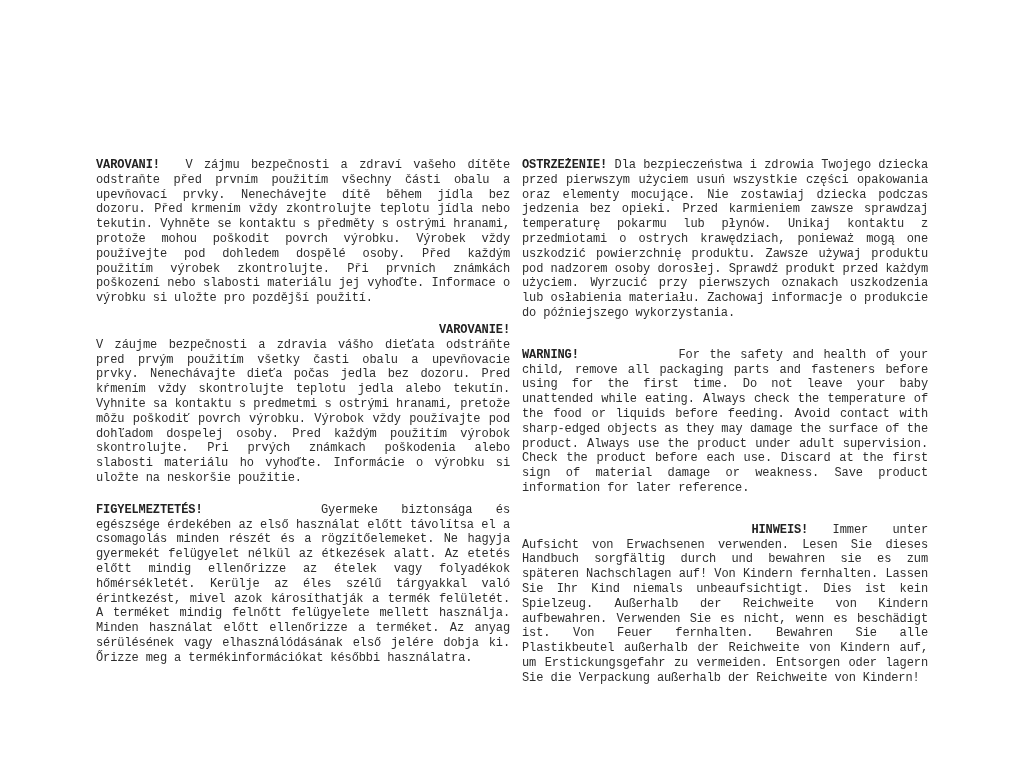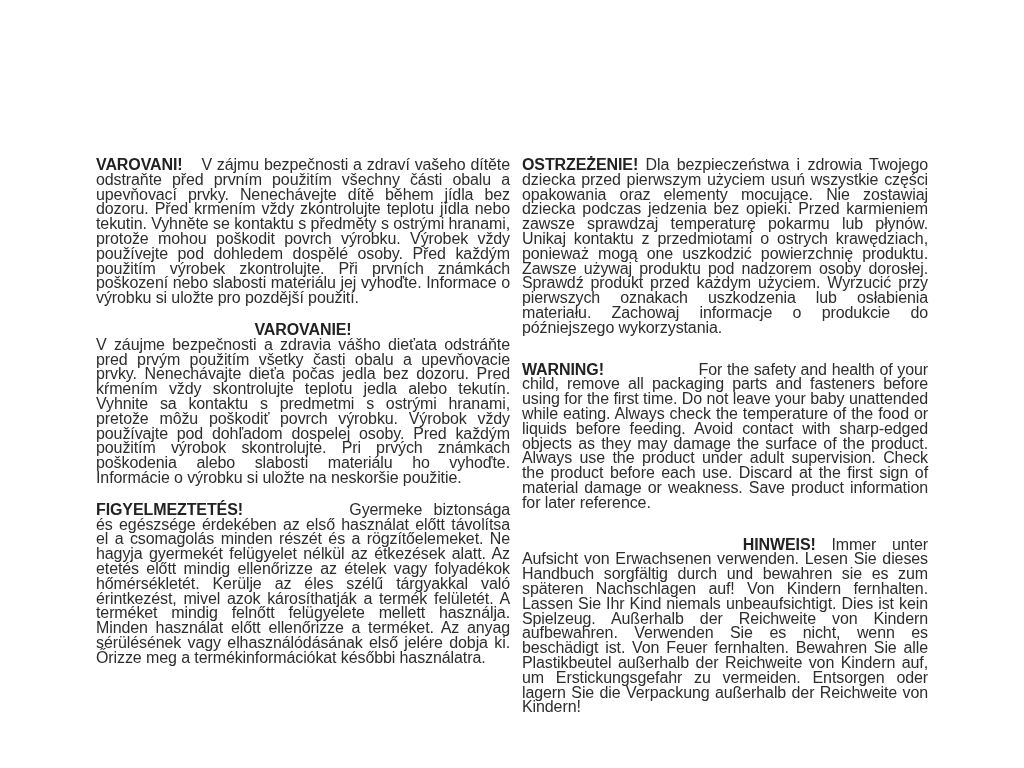--- a/index.html
+++ b/index.html
@@ -19,33 +19,34 @@
     left: 96px; top: 158px;
     width: 832px;
     display: flex;
   }
   .col {
     width: 414px;
   }
   .col-left  { margin-right: 12px; }
   .col-right { width: 406px; }
   p.warn {
-    font-size: 16px;
+    font-size: 12px;
     line-height: 14.8px;
     color: #2d2d2d;
     text-align: justify;
     letter-spacing: -0.1px;
+    font-family: Liberation Mono, monospace;
   }
   .col-left  p.warn { margin-bottom: 17px; }
   .col-right p.warn { margin-bottom: 27px; }
   p.warn b {
     font-weight: bold;
     color: #222222;
   }
-  b.own-line { display: block; text-align: center; }
+  b.own-line { display: block; text-align: right; }
   .sp {
     display: inline-block;
     height: 1px;
     vertical-align: baseline;
   }
   .sp-sm { width: 14px; }
   .sp-lg { width: 95px; }
   .sp-md { width: 90px; }
   .sp-xl { width: 205px; }
 </style>

